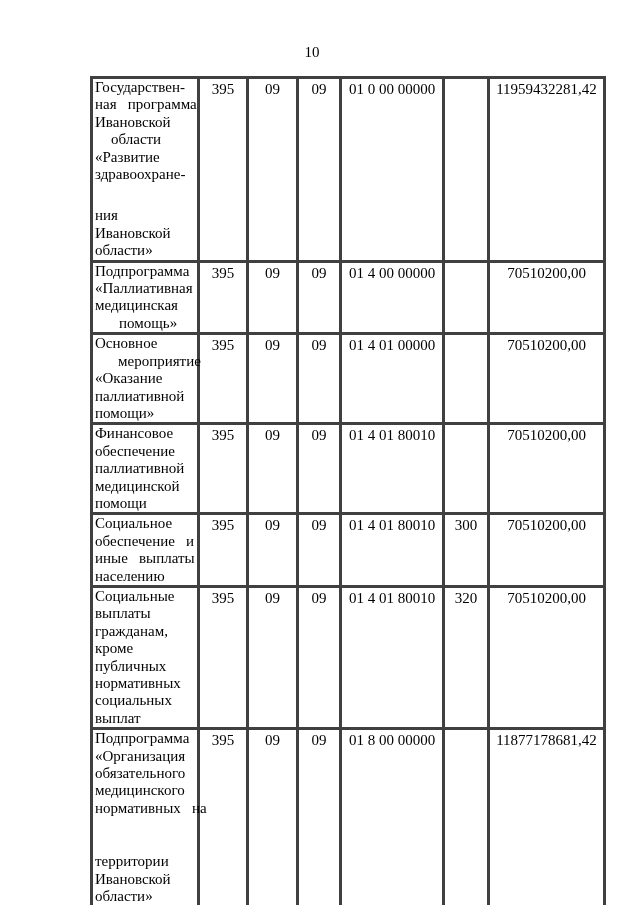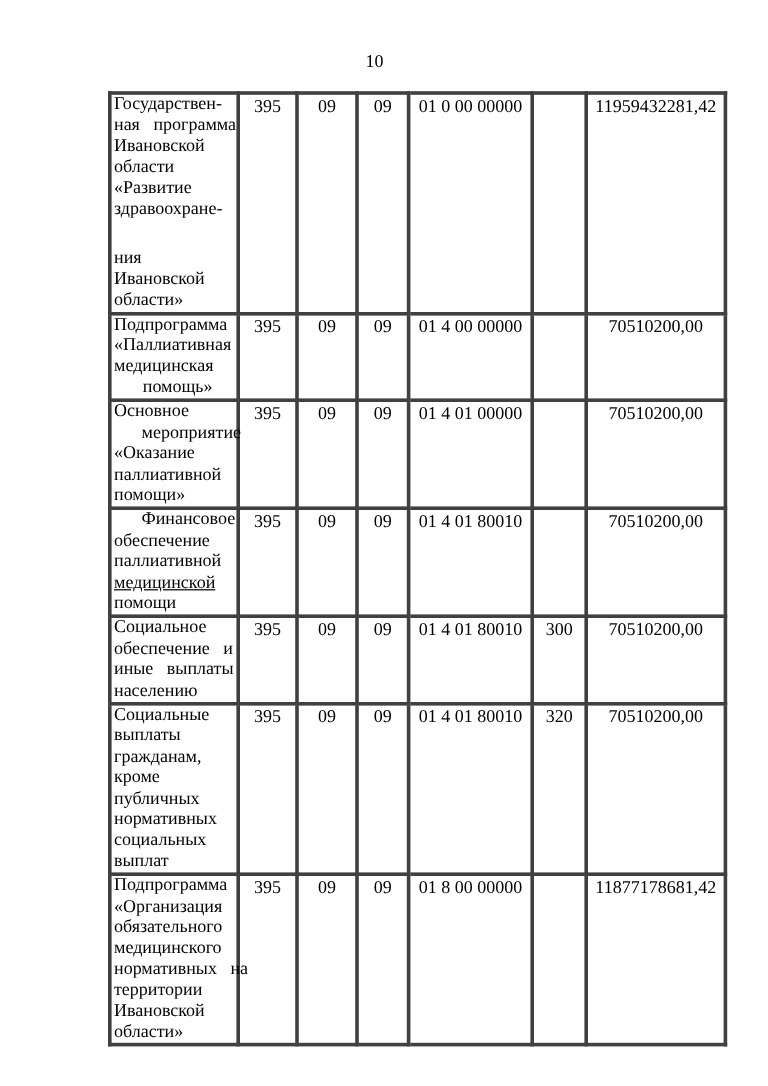--- a/index.html
+++ b/index.html
@@ -30,21 +30,21 @@
     <col style="width:103px">
       <col style="width:45px">
       <col style="width:116px">
   </colgroup>
   <tbody id="tbody">
       <tr style="height: 161px;">
         <td class="name">
           <span style="white-space: pre;">Государствен-</span>
           <span style="white-space: pre;">ная   программа</span>
           <span style="white-space: pre;">Ивановской</span>
-          <span style="white-space: pre;">области</span>
+          <span style="white-space: pre; margin-left: 16px;">области</span>
           <span style="white-space: pre;">«Развитие</span>
           <span style="white-space: pre;">здравоохране-</span>
           <span style="white-space: pre; margin-top: 24px;">ния</span>
           <span style="white-space: pre;">Ивановской</span>
           <span style="white-space: pre;">области»</span>
         </td>
         <td class="c">
           <div class="cell-inner">395</div>
         </td>
         <td class="c">
@@ -111,24 +111,24 @@
         </td>
         <td class="c">
           <div class="cell-inner"></div>
         </td>
         <td class="c">
           <div class="cell-inner">70510200,00</div>
         </td>
       </tr>
       <tr style="height: 88px;">
         <td class="name">
-          <span style="white-space: pre; text-align: right;">Финансовое</span>
+          <span style="white-space: pre;">Финансовое</span>
           <span style="white-space: pre;">обеспечение</span>
           <span style="white-space: pre;">паллиативной</span>
-          <span style="white-space: pre; text-decoration: underline;">медицинской</span>
+          <span style="white-space: pre;">медицинской</span>
           <span style="white-space: pre;">помощи</span>
         </td>
         <td class="c">
           <div class="cell-inner">395</div>
         </td>
         <td class="c">
           <div class="cell-inner">09</div>
         </td>
         <td class="c">
           <div class="cell-inner">09</div>
@@ -199,21 +199,21 @@
           <div class="cell-inner">70510200,00</div>
         </td>
       </tr>
       <tr style="height: 141px;">
         <td class="name">
           <span style="white-space: pre;">Подпрограмма</span>
           <span style="white-space: pre;">«Организация</span>
           <span style="white-space: pre;">обязательного</span>
           <span style="white-space: pre;">медицинского</span>
           <span style="white-space: pre;">нормативных   на</span>
-          <span style="white-space: pre;">территории</span>
+          <span style="white-space: pre; margin-top: 36px;">территории</span>
           <span style="white-space: pre;">Ивановской</span>
           <span style="white-space: pre;">области»</span>
         </td>
         <td class="c">
           <div class="cell-inner">395</div>
         </td>
         <td class="c">
           <div class="cell-inner">09</div>
         </td>
         <td class="c">

